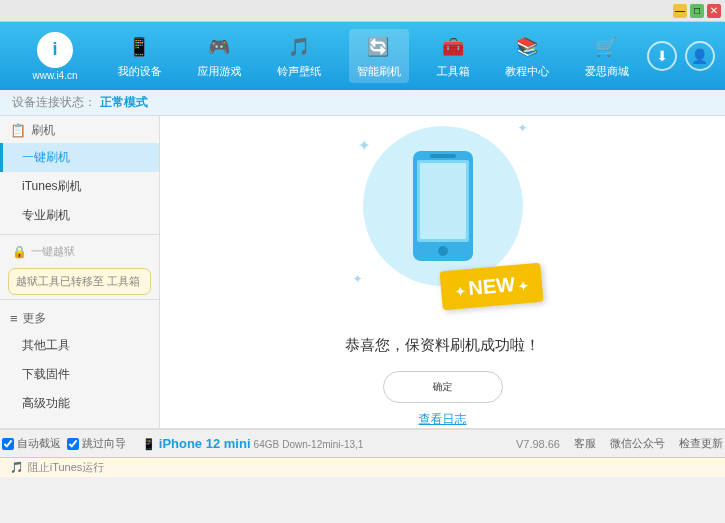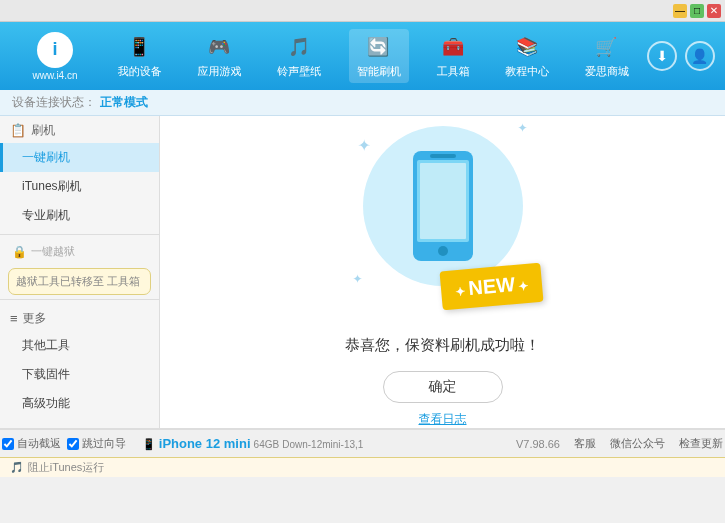--- a/index.html
+++ b/index.html
@@ -202,21 +202,21 @@
     .success-text {
       font-size: 15px; color: #333;
       margin-bottom: 16px;
     }
     .confirm-btn {
       width: 120px; height: 32px;
       background: white;
       border: 1px solid #ccc;
       border-radius: 16px;
       cursor: pointer;
-      font-size: 14px; color: #444;
+      font-size: 10px; color: #444;
       display: flex; align-items: center; justify-content: center;
       margin-bottom: 8px;
     }
     .jump-link {
       font-size: 12px; color: #1a9de0;
       cursor: pointer; text-decoration: underline;
     }
 
     
     .bottom-bar {

